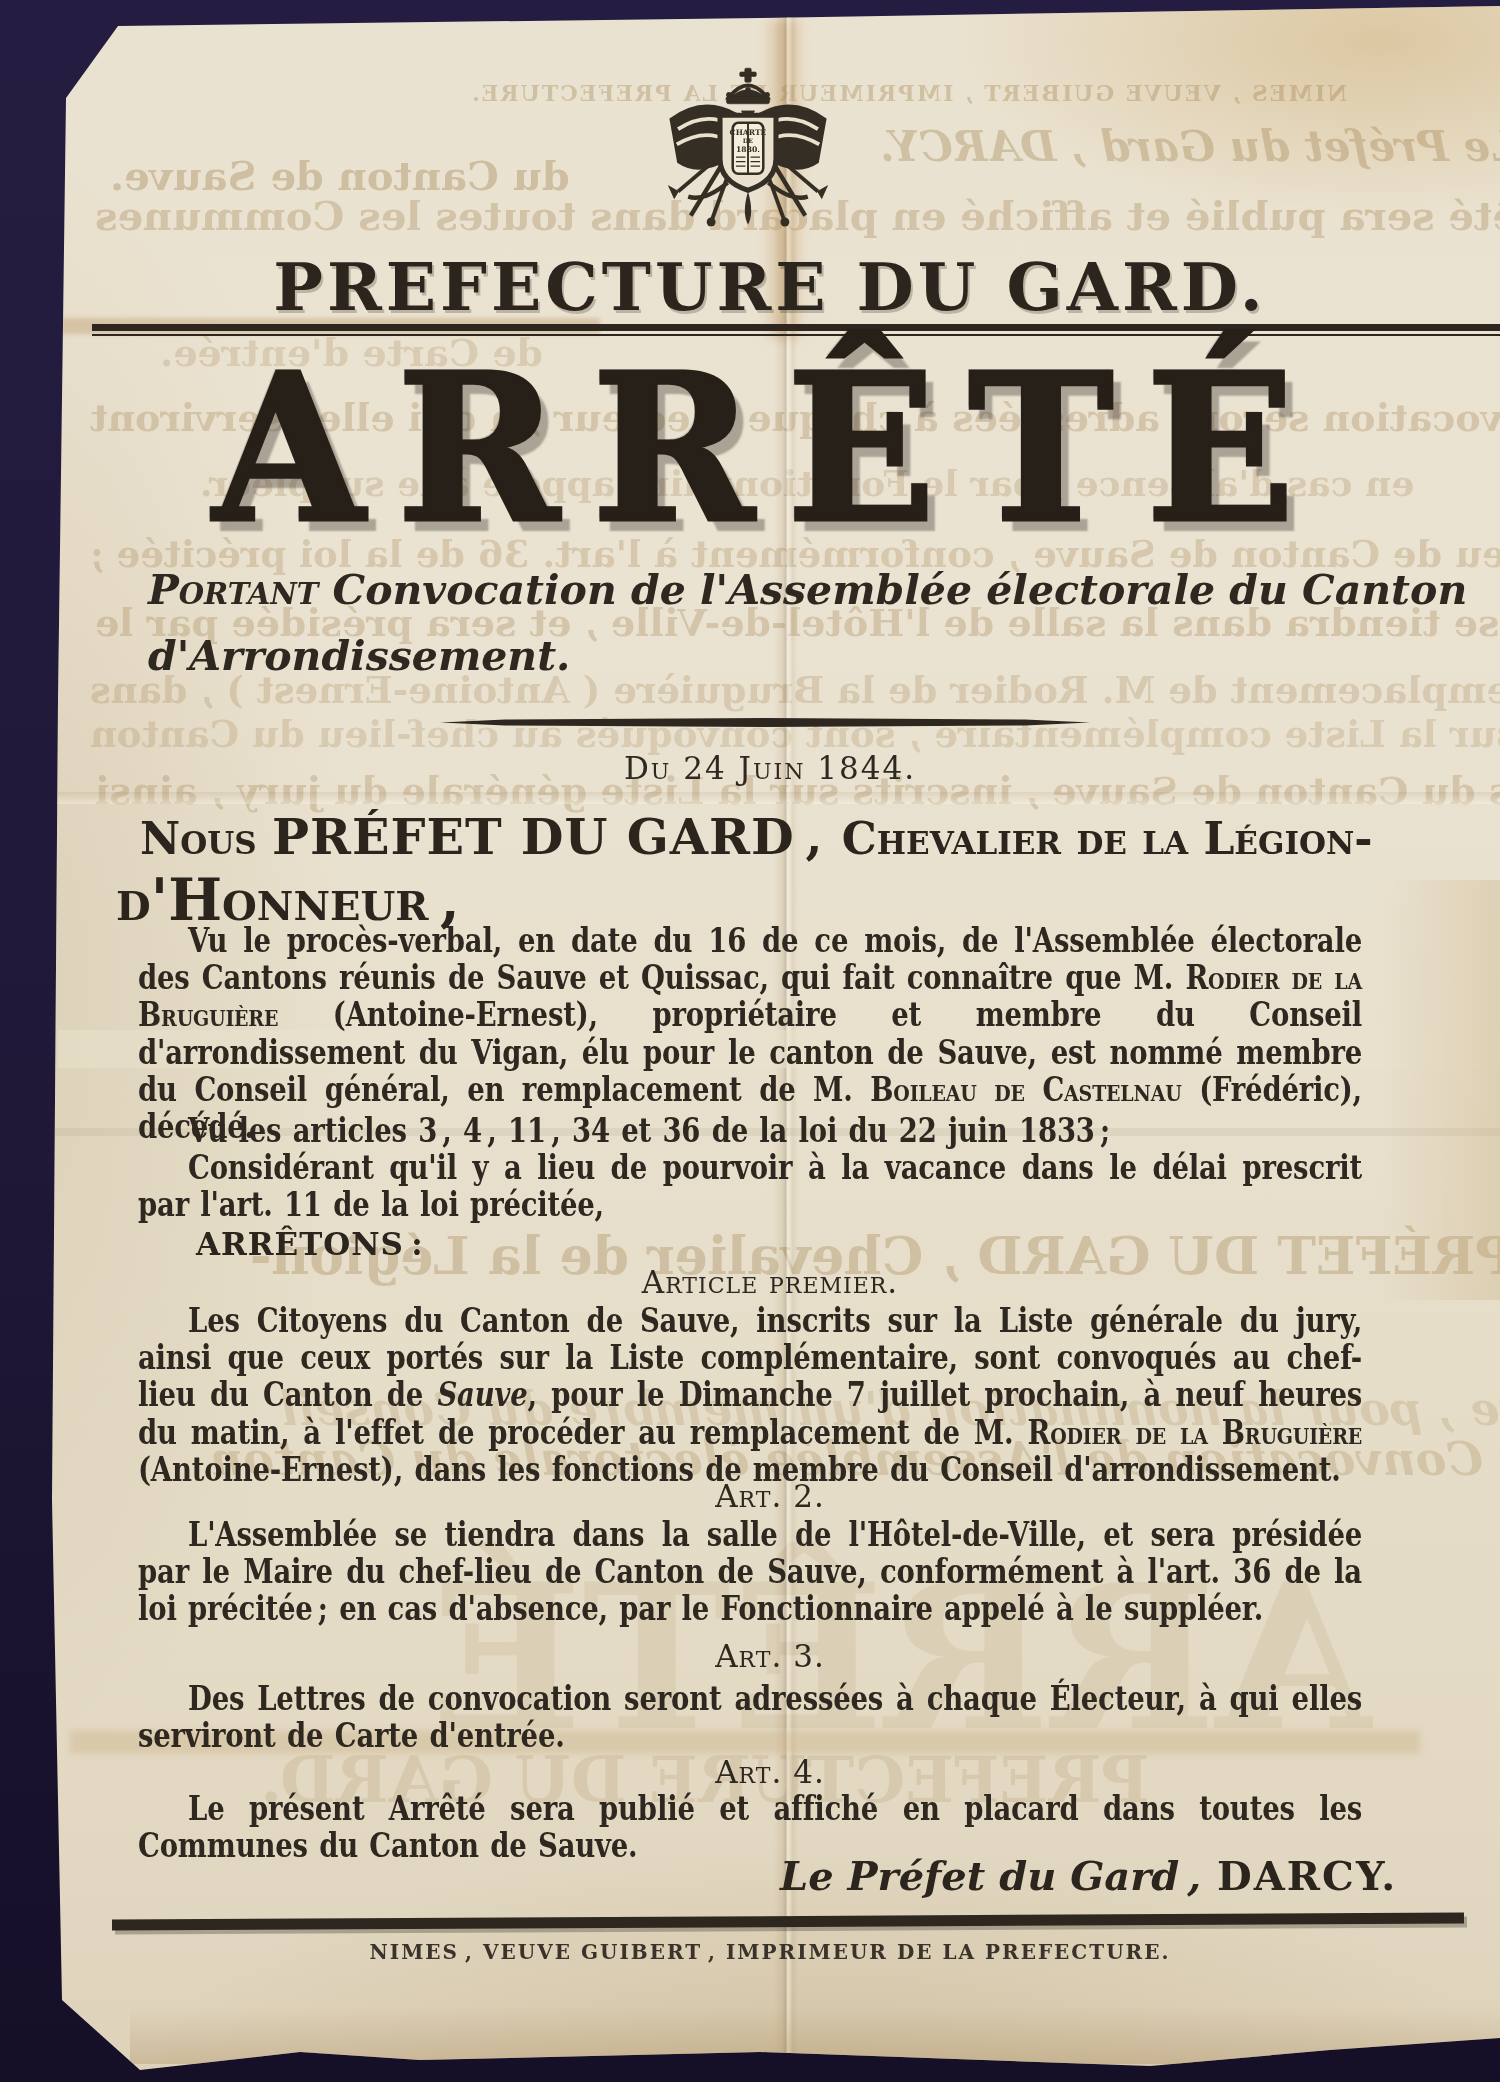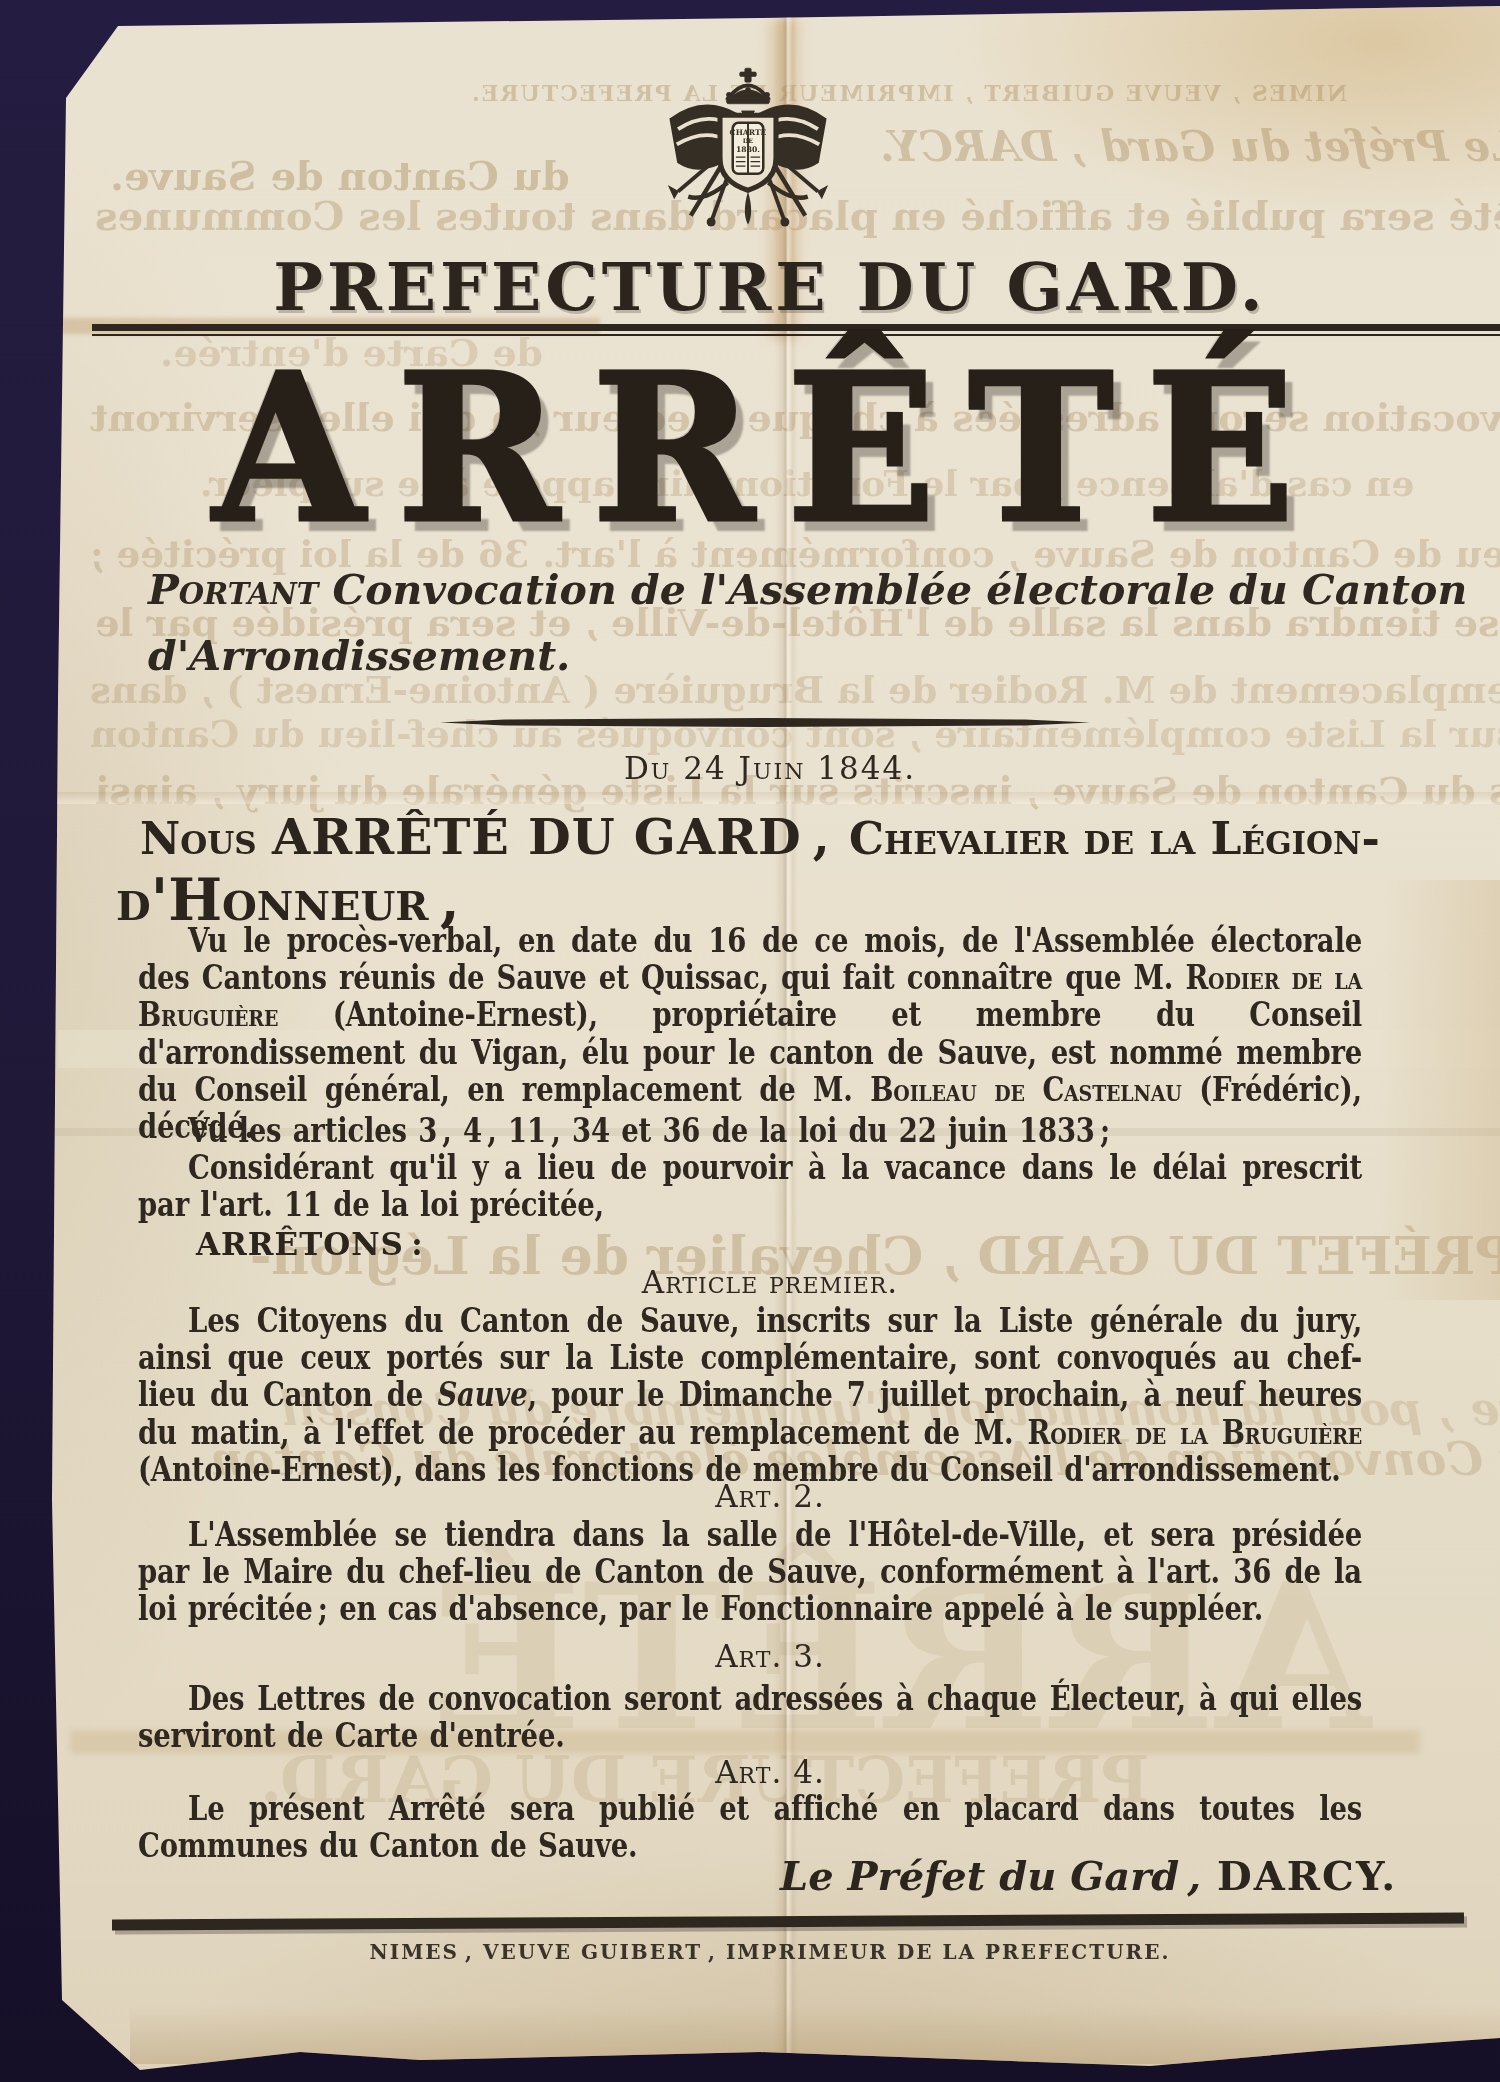--- a/index.html
+++ b/index.html
@@ -166,21 +166,21 @@
 
     <div class="arrete">ARRÊTÉ</div>
 
     <div class="subtitle-line" style="left:148px;top:566px;"><span class="seg-sc">Portant </span><span>Convocation de l'Assemblée électorale du Canton</span></div>
     <div class="subtitle-line" style="left:148px;top:632px;">d'Arrondissement.</div>
 
     <div class="rule-swell"></div>
 
     <div class="date-line">Du 24 Juin 1844.</div>
 
-    <div class="issuer1"><span class="seg-sc">Nous </span><span class="seg-big">ARRÊTÉ DU GARD , </span><span class="seg-sc">Chevalier de la Légion-</span></div>
+    <div class="issuer1"><span class="seg-sc">Nous </span><span class="seg-big">PRÉFET DU GARD , </span><span class="seg-sc">Chevalier de la Légion-</span></div>
     <div class="issuer2"><span class="seg-sc">d'Honneur ,</span></div>
 
     <div class="para" style="top:922px;"><span>Vu le procès-verbal, en date du 16 de ce mois, de l'Assemblée électorale des Cantons réunis de Sauve et Quissac, qui fait connaître que </span><span class="seg-sc">M. Rodier de la Bruguière</span><span> (Antoine-Ernest), propriétaire et membre du Conseil d'arrondissement du Vigan, élu pour le canton de Sauve, est nommé membre du Conseil général, en remplacement de </span><span class="seg-sc">M. Boileau de Castelnau</span><span> (Frédéric), décédé.</span></div>
     <div class="para" style="top:1112px;">Vu les articles 3 , 4 , 11 , 34 et 36 de la loi du 22 juin 1833 ;</div>
     <div class="para" style="top:1149px;">Considérant qu'il y a lieu de pourvoir à la vacance dans le délai prescrit par l'art. 11 de la loi précitée,</div>
 
     <div class="arretons">ARRÊTONS :</div>
 
     <div class="art-heading" style="top:1264px;">Article premier.</div>
     <div class="para" style="top:1302px;"><span>Les Citoyens du Canton de Sauve, inscrits sur la Liste générale du jury, ainsi que ceux portés sur la Liste complémentaire, sont convoqués au chef-lieu du Canton de </span><span class="seg-i">Sauve</span><span>, pour le Dimanche 7 juillet prochain, à neuf heures du matin, à l'effet de procéder au remplacement de </span><span class="seg-sc">M. Rodier de la Bruguière</span><span> (Antoine-Ernest), dans les fonctions de membre du Conseil d'arrondissement.</span></div>

